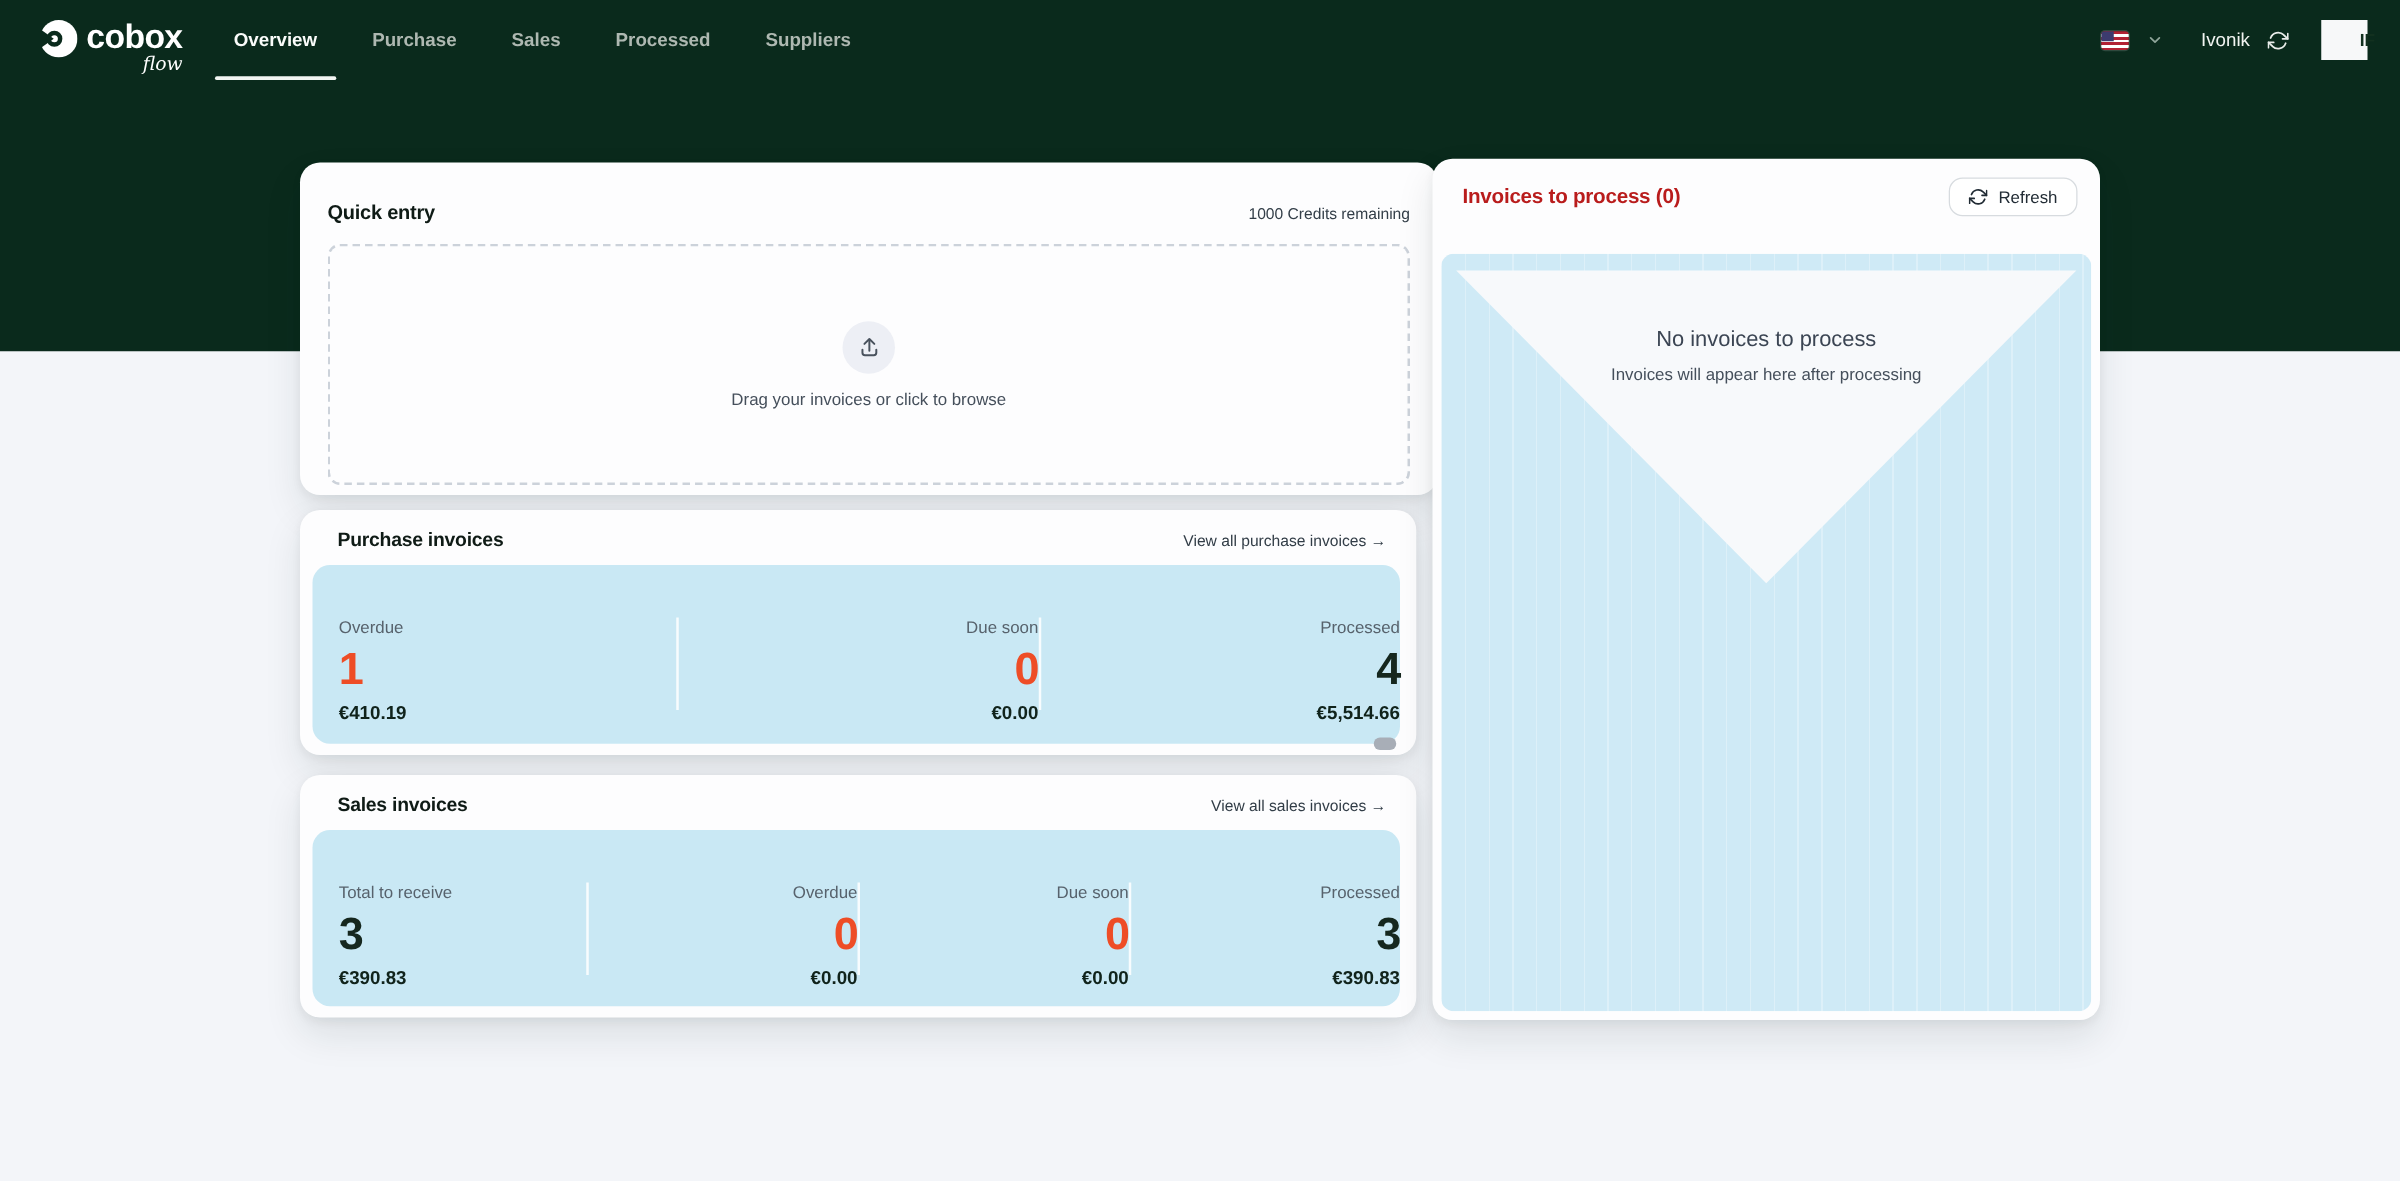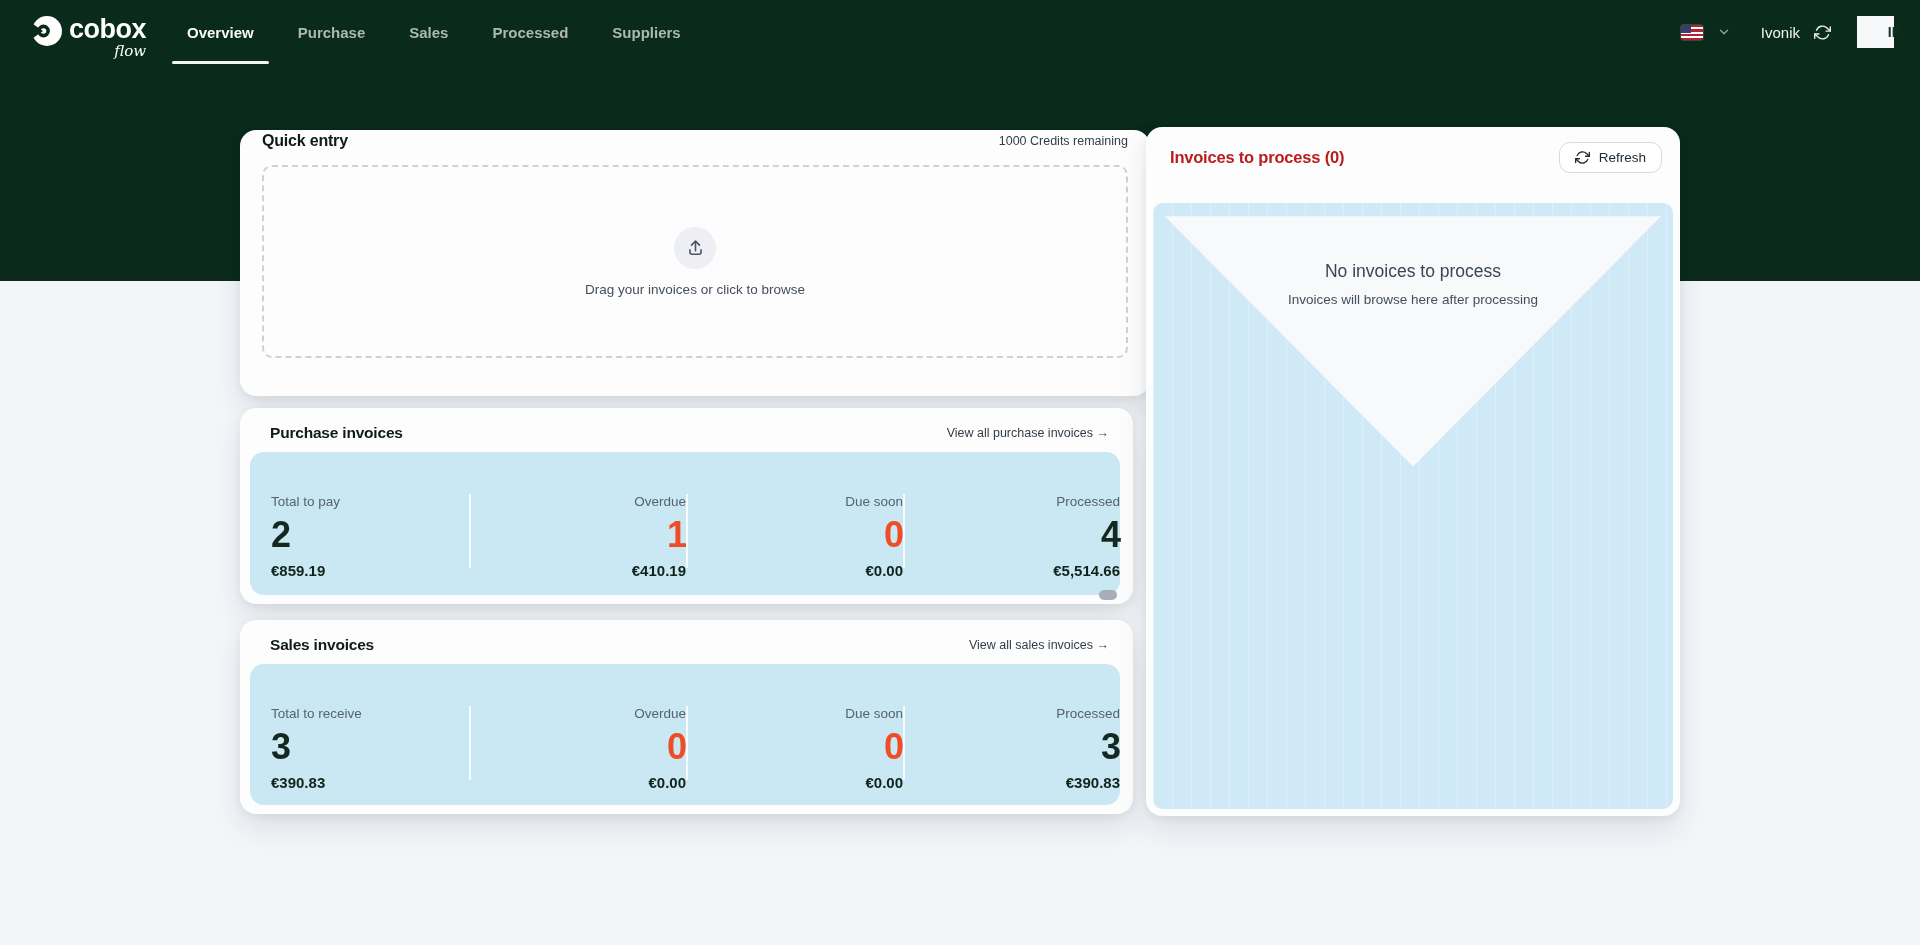--- a/index.html
+++ b/index.html
@@ -27,21 +27,21 @@
   .flag::after { content:""; position:absolute; left:0; top:0; width:10px; height:8px; background:#3c3b6e; }
   .chev { color:#8fa59a; display:flex; align-items:center; }
   .user-name { color:#f1f4f1; font-size:15px; font-weight:500; margin-left:16px;}
   .sync { color:#e8ece9; display:flex; align-items:center; }
   .avatar { width:32px; height:32px; margin-left:12px; border-radius:0; background:#f7f8f9; color:#12301f;
             font-size:14px; font-weight:700; display:flex; align-items:center; justify-content:center;padding-left:37px; }
   
   .card { position:absolute; background:#fdfdfe; border-radius:16px;
           box-shadow:0 14px 30px rgba(20,40,35,.10), 0 3px 8px rgba(20,40,35,.06); }
   
-  .card-quick { left:240px; top:130px; width:910px; height:266px; padding:2px 22px; }
+  .card-quick { left:240px; top:130px; width:910px; height:266px; padding:32px 22px; }
   .card-head  { display:flex; align-items:center; justify-content:space-between; }
   .card-title { font-size:16px; font-weight:700; letter-spacing:-0.2px; color:#0f1b16; }
   .credits    { font-size:12.5px; font-weight:500; color:#333e48; }
   .dropzone { margin-top:15px; height:193px; border:2px dashed #ccd2da; border-radius:10px;
               display:flex; flex-direction:column; align-items:center; justify-content:center; gap:13px; cursor:pointer; }
   .upload-circle { width:42px; height:42px; border-radius:50%; background:#edeff5; color:#49525d;
                    display:flex; align-items:center; justify-content:center; }
   .dropzone-text { font-size:13.5px; color:#454f5b; }
   
   .card-invoices { left:240px; width:893px; height:196px; }
@@ -140,25 +140,20 @@
   </div>
 </div>
 
 <div class="card card-invoices card-purchase">
   <div class="inv-head">
     <div class="inv-title">Purchase invoices</div>
     <div class="view-all">View all purchase invoices →</div>
   </div>
   <div class="stats-panel">
     <div class="stat-col">
-      <div class="stat-label">Total to pay</div>
-      <div class="stat-value tone-dark">2</div>
-      <div class="stat-amount">€859.19</div>
-    </div>
-    <div class="stat-col">
       <div class="stat-label">Overdue</div>
       <div class="stat-value tone-orange">1</div>
       <div class="stat-amount">€410.19</div>
     </div>
     <div class="stat-col">
       <div class="stat-label">Due soon</div>
       <div class="stat-value tone-orange">0</div>
       <div class="stat-amount">€0.00</div>
     </div>
     <div class="stat-col">
@@ -210,16 +205,16 @@
             <path d="M3.51 9a9 9 0 0 1 14.85-3.36L23 10M1 14l4.64 4.36A9 9 0 0 0 20.49 15"></path>
           </svg>
       </span>
       <span>Refresh</span>
     </button>
   </div>
   <div class="proc-body">
     <div class="envelope-flap"></div>
     <div class="empty-block">
       <div class="empty-title">No invoices to process</div>
-      <div class="empty-sub">Invoices will browse here after processing</div>
+      <div class="empty-sub">Invoices will appear here after processing</div>
     </div>
   </div>
 </div>
 
 </body></html>

